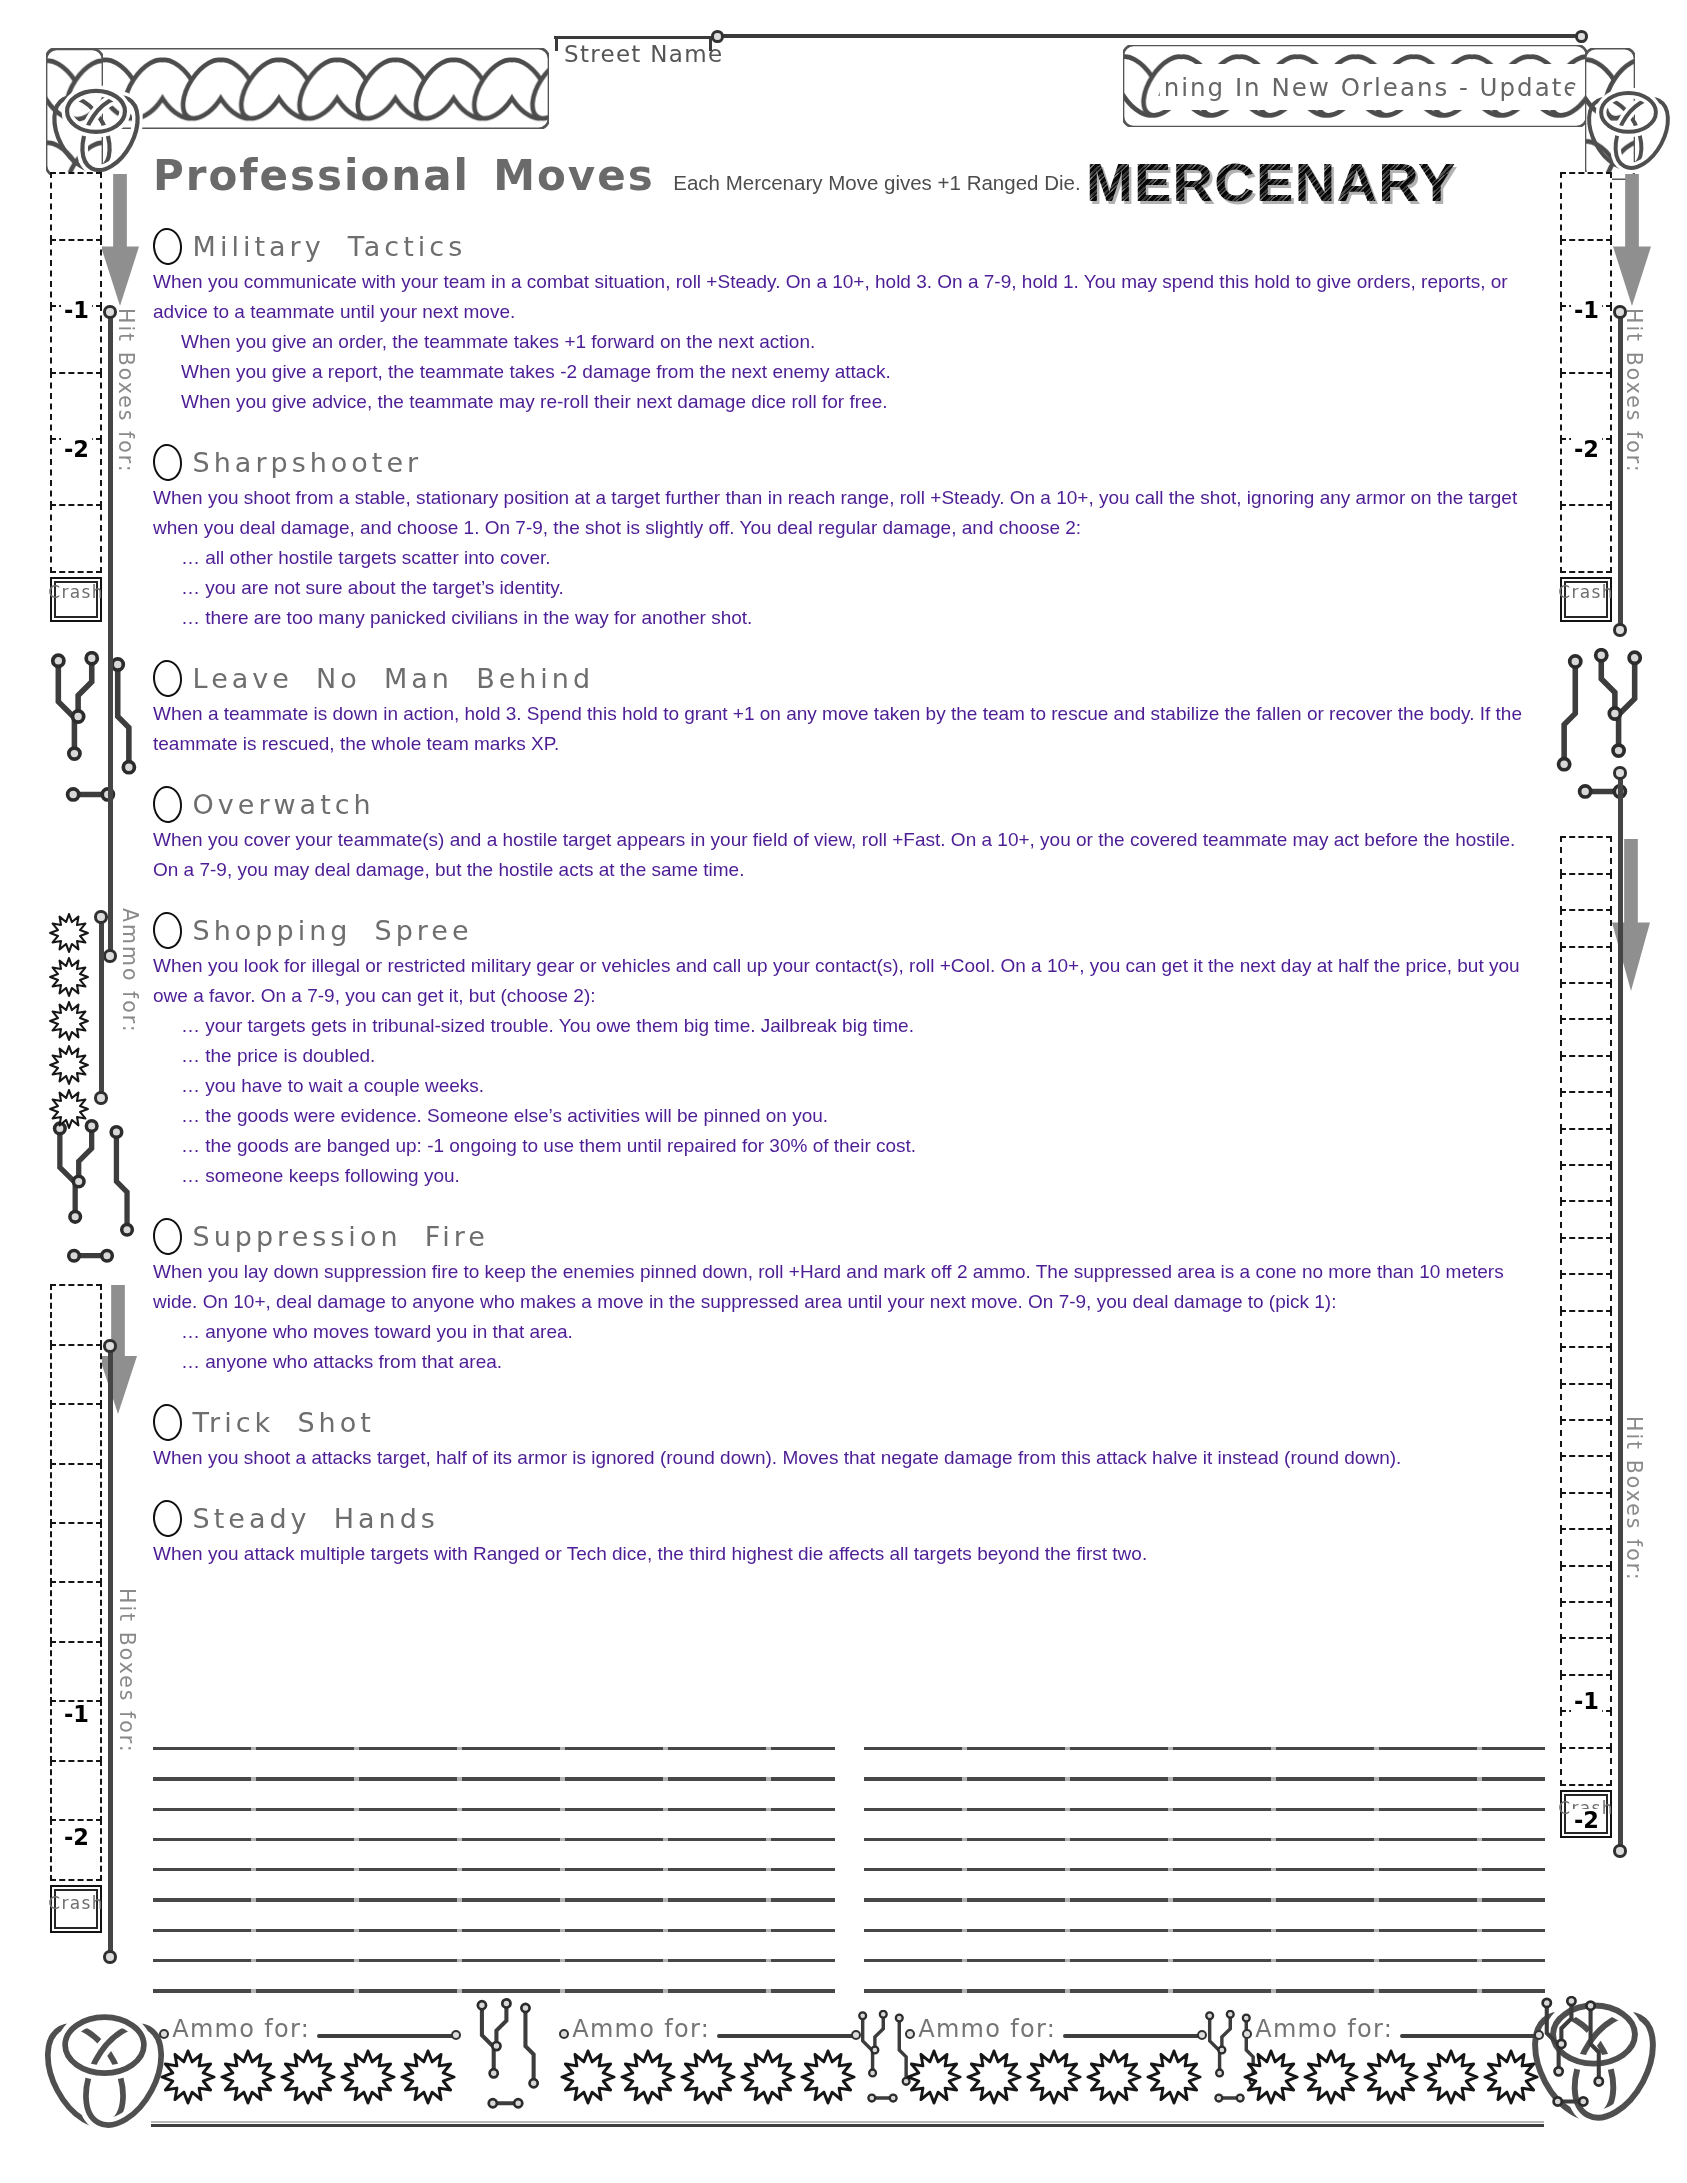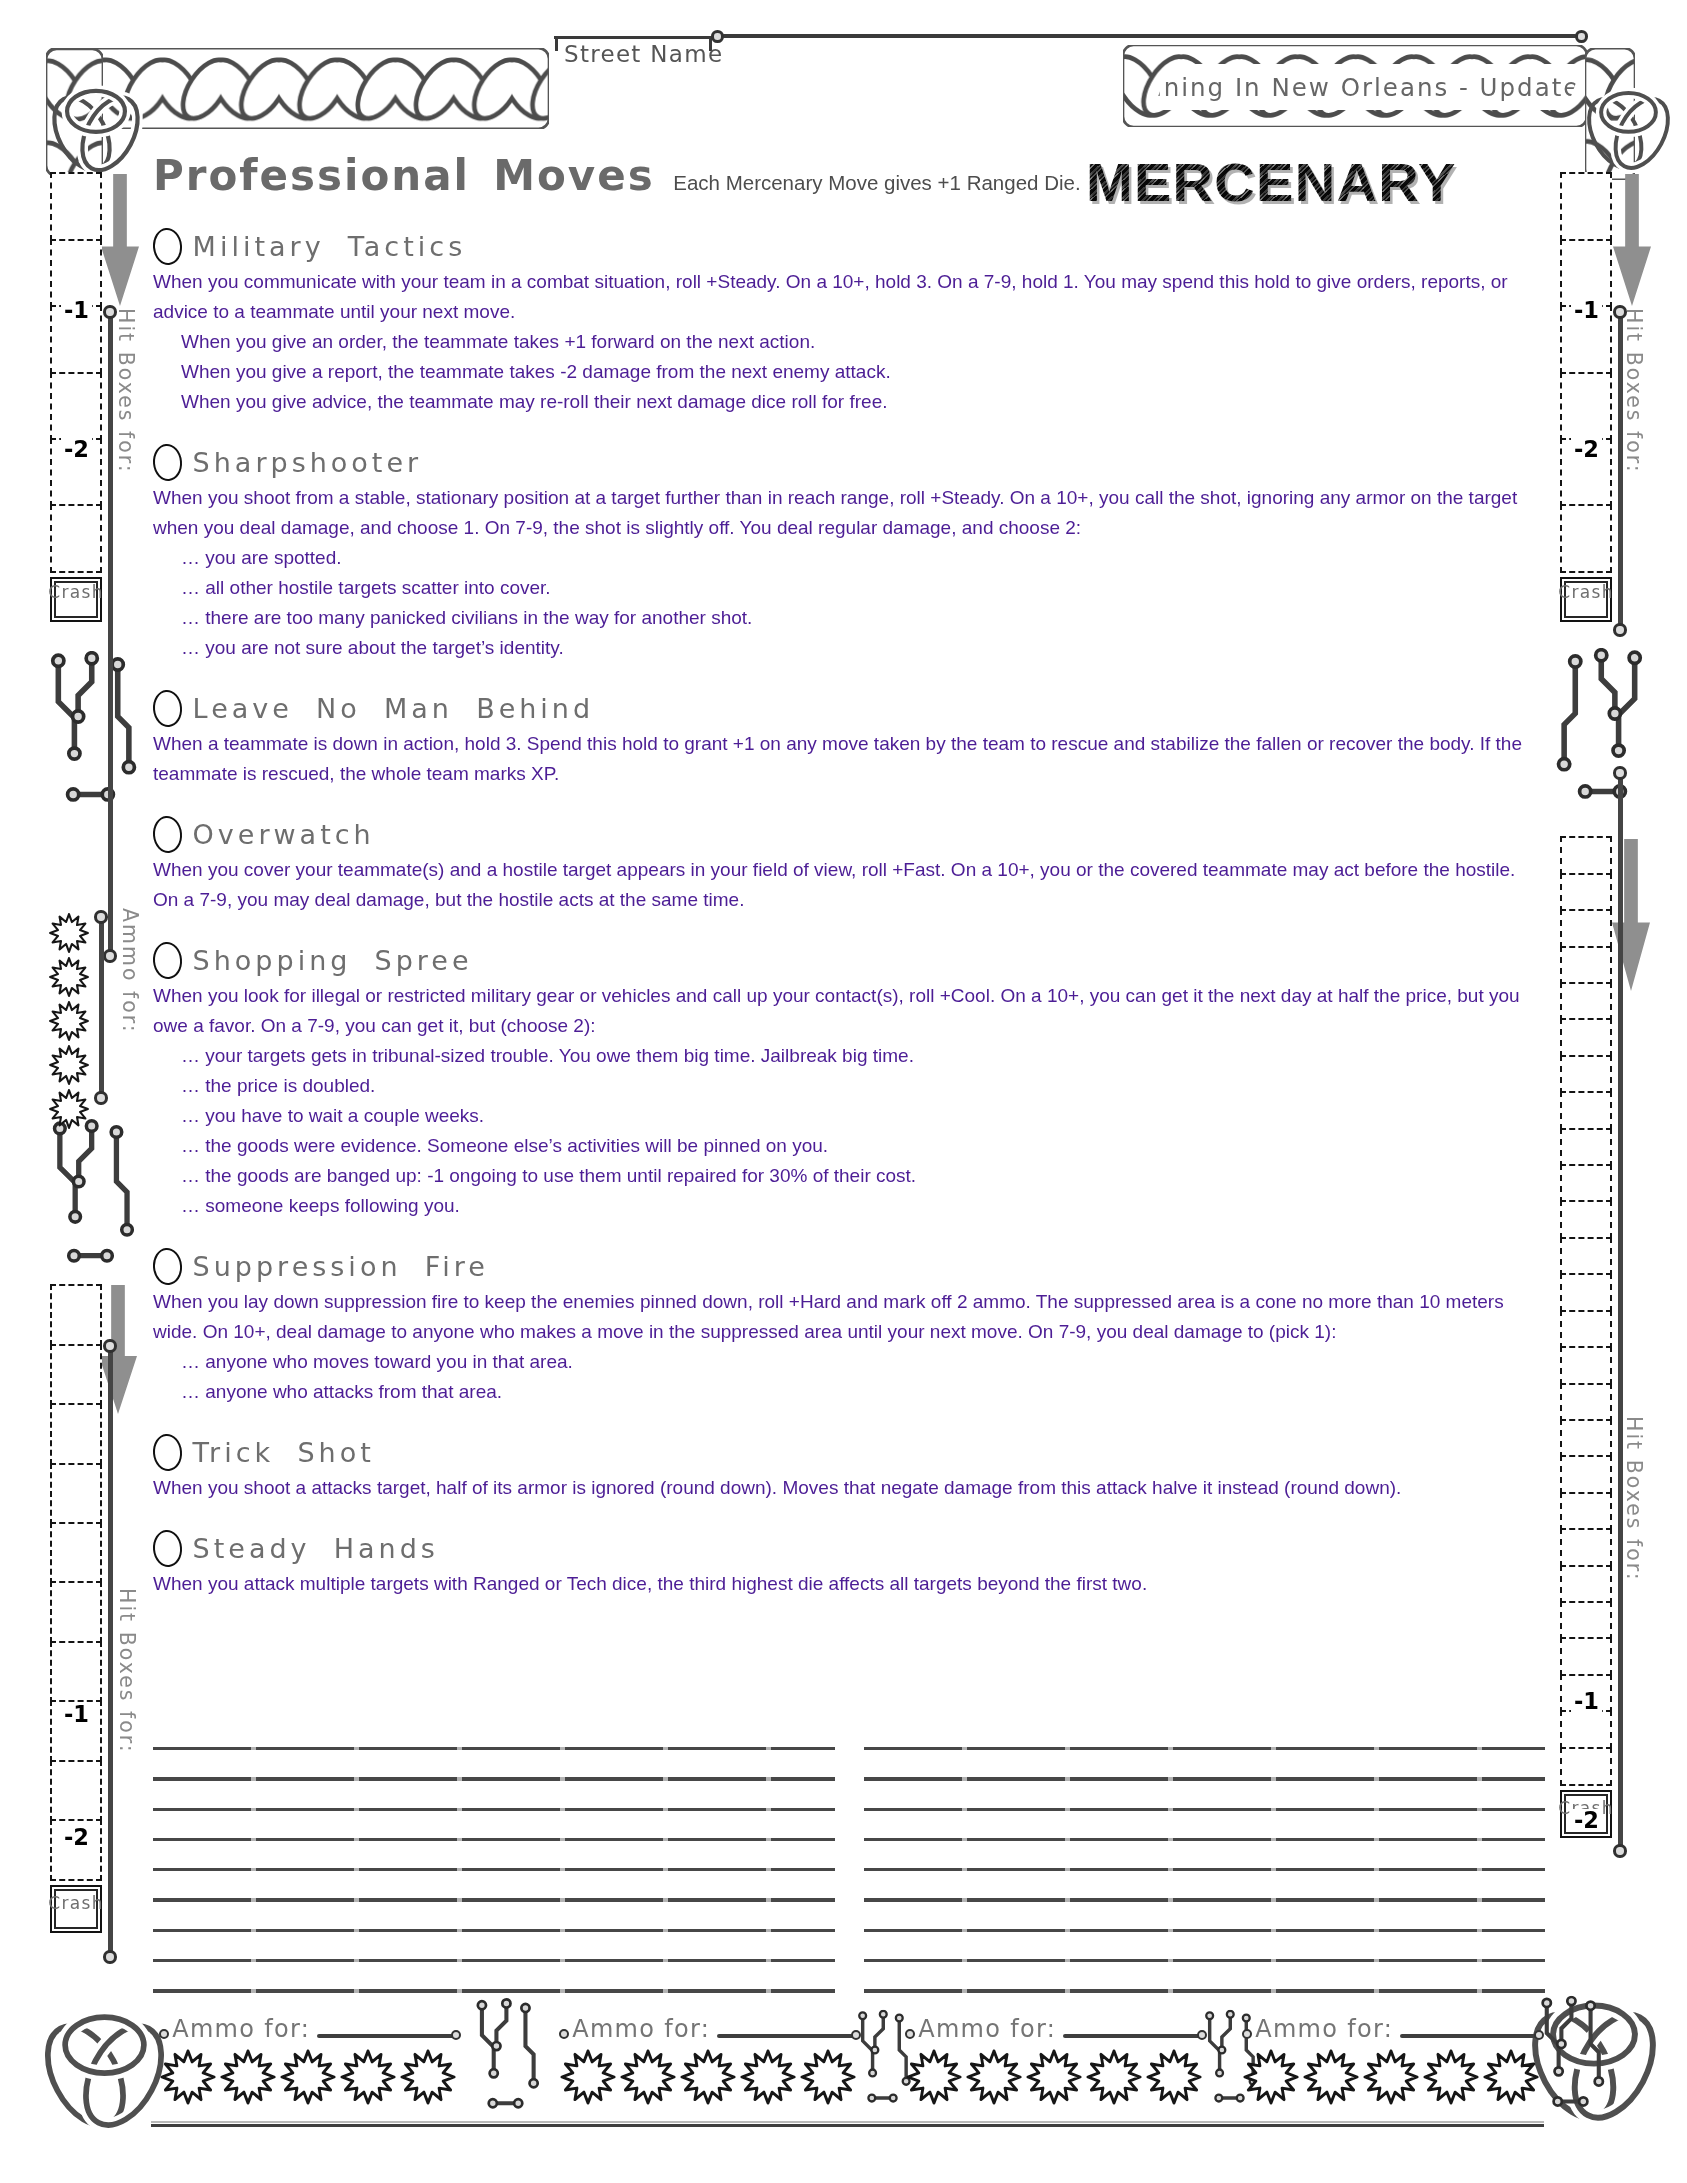--- a/index.html
+++ b/index.html
@@ -200,24 +200,23 @@
           <div class="mp msub">When you give an order, the teammate takes +1 forward on the next action.</div>
           <div class="mp msub">When you give a report, the teammate takes -2 damage from the next enemy attack.</div>
           <div class="mp msub">When you give advice, the teammate may re-roll their next damage dice roll for free.</div>
         </div>
         <div class="move">
           <div class="mhead">
             <span class="mcircle"></span>
             <span class="mname">Sharpshooter</span>
           </div>
           <div class="mp">When you shoot from a stable, stationary position at a target further than in reach range, roll +Steady. On a 10+, you call the shot, ignoring any armor on the target when you deal damage, and choose 1. On 7-9, the shot is slightly off. You deal regular damage, and choose 2:</div>
-          <div class="mp mbul">… you are spotted.</div>
           <div class="mp mbul">… all other hostile targets scatter into cover.</div>
+          <div class="mp mbul">… you are not sure about the target’s identity.</div>
           <div class="mp mbul">… there are too many panicked civilians in the way for another shot.</div>
-          <div class="mp mbul">… you are not sure about the target’s identity.</div>
         </div>
         <div class="move">
           <div class="mhead">
             <span class="mcircle"></span>
             <span class="mname">Leave No Man Behind</span>
           </div>
           <div class="mp">When a teammate is down in action, hold 3. Spend this hold to grant +1 on any move taken by the team to rescue and stabilize the fallen or recover the body. If the teammate is rescued, the whole team marks XP.</div>
         </div>
         <div class="move">
           <div class="mhead">

